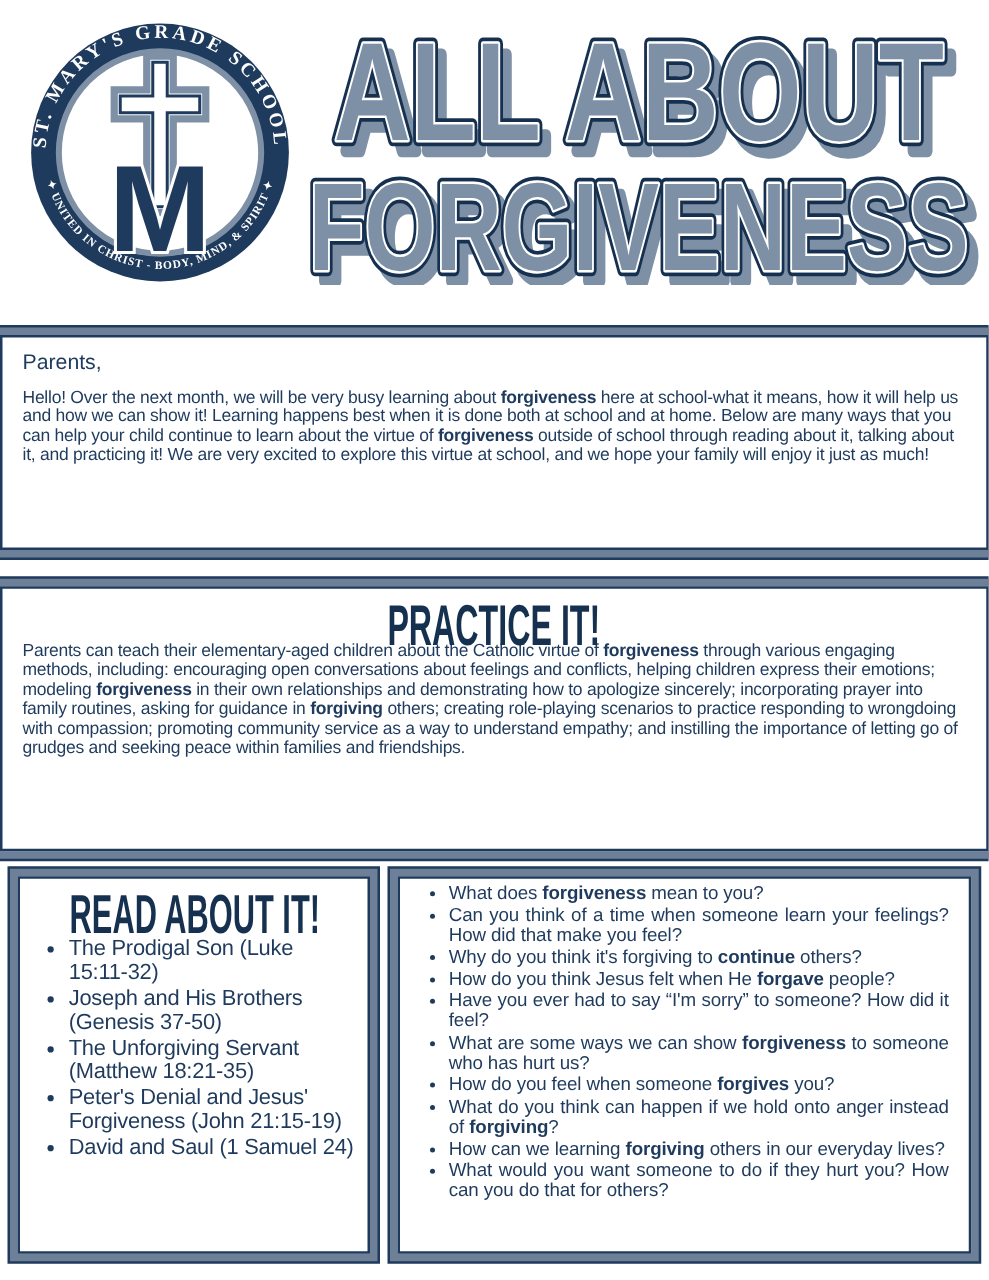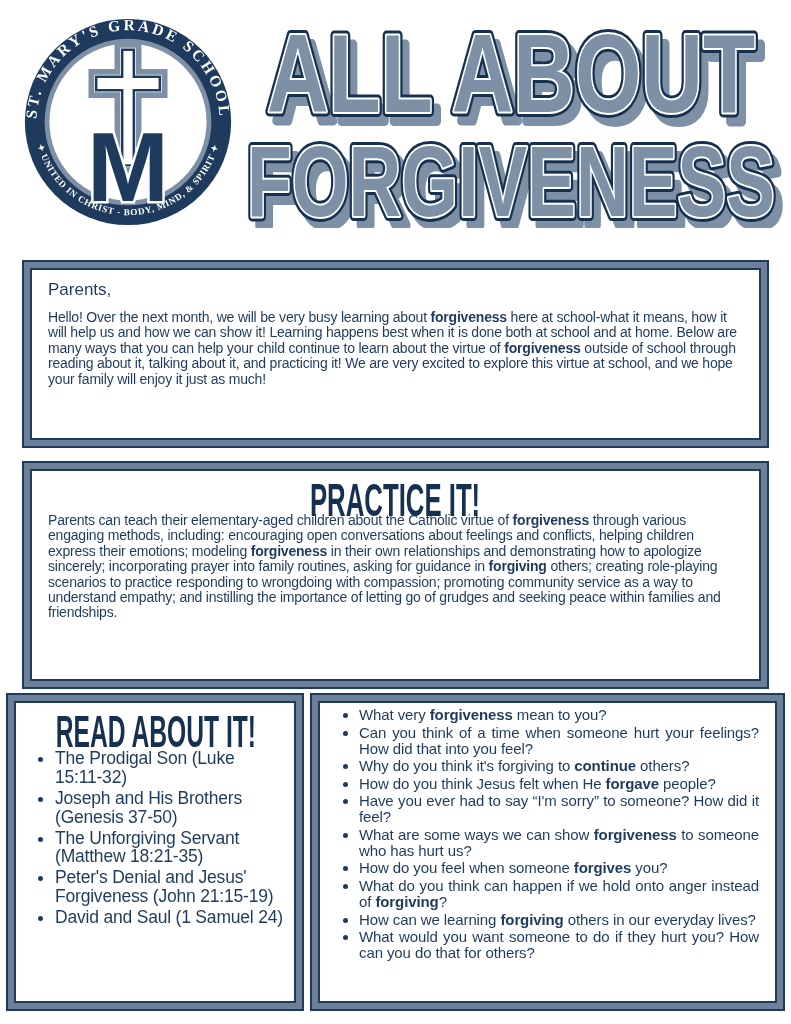--- a/index.html
+++ b/index.html
@@ -30,21 +30,21 @@
   .title-svg text{font-family:"Liberation Sans",sans-serif;font-weight:bold;
                   stroke-linejoin:round;stroke-linecap:round;}
   .t-shadow{fill:var(--slateLight);stroke:var(--slateLight);stroke-width:10;}
   .t-out{fill:var(--navyDeep);stroke:var(--navyDeep);stroke-width:10;}
   .t-white{fill:#fff;stroke:#fff;stroke-width:4;}
   .t-fill{fill:var(--slateLight);}
 
   
   .frame{background:#fff;border:2px solid var(--navy);
          box-shadow:0 0 0 6px var(--slate),0 0 0 8px var(--navy);
-         margin:0 30px;padding:6px 16px;overflow:hidden;}
+         margin:0 0;padding:6px 16px;overflow:hidden;}
   .frame.intro{margin-top:30px;height:172px;}
   .frame.practice{margin-top:29px;height:212px;padding-top:2px;}
   .row{display:flex;margin:20px 14px 0;gap:22px;}
   .row .frame{margin:0;height:302px;}
   .frame.read{width:282px;flex:none;padding:4px 10px 4px 12px;}
   .frame.talk{flex:1;padding:2px 14px 4px 12px;}
 
   .body-text{font-size:14px;line-height:1.1;letter-spacing:-0.2px;}
   .salutation{font-size:17px;margin:4px 0 10px;}
   .b{font-weight:bold;}
@@ -125,22 +125,22 @@
           <li>The Prodigal Son (Luke 15:11-32)</li>
           <li>Joseph and His Brothers (Genesis 37-50)</li>
           <li>The Unforgiving Servant (Matthew 18:21-35)</li>
           <li>Peter's Denial and Jesus' Forgiveness (John 21:15-19)</li>
           <li>David and Saul (1 Samuel 24)</li>
         </ul>
     </section>
 
     <section class="frame talk">
       <ul>
-          <li><span>What very </span><span class="b">forgiveness</span><span> mean to you?</span></li>
-          <li><span>Can you think of a time when someone hurt your feelings? How did that into you feel?</span></li>
+          <li><span>What does </span><span class="b">forgiveness</span><span> mean to you?</span></li>
+          <li><span>Can you think of a time when someone learn your feelings? How did that make you feel?</span></li>
           <li><span>Why do you think it's forgiving to </span><span class="b">continue</span><span> others?</span></li>
           <li><span>How do you think Jesus felt when He </span><span class="b">forgave</span><span> people?</span></li>
           <li><span>Have you ever had to say “I'm sorry” to someone? How did it feel?</span></li>
           <li><span>What are some ways we can show </span><span class="b">forgiveness</span><span> to someone who has hurt us?</span></li>
           <li><span>How do you feel when someone </span><span class="b">forgives</span><span> you?</span></li>
           <li><span>What do you think can happen if we hold onto anger instead of </span><span class="b">forgiving</span><span>?</span></li>
           <li><span>How can we learning </span><span class="b">forgiving</span><span> others in our everyday lives?</span></li>
           <li><span>What would you want someone to do if they hurt you? How can you do that for others?</span></li>
         </ul>
     </section>

